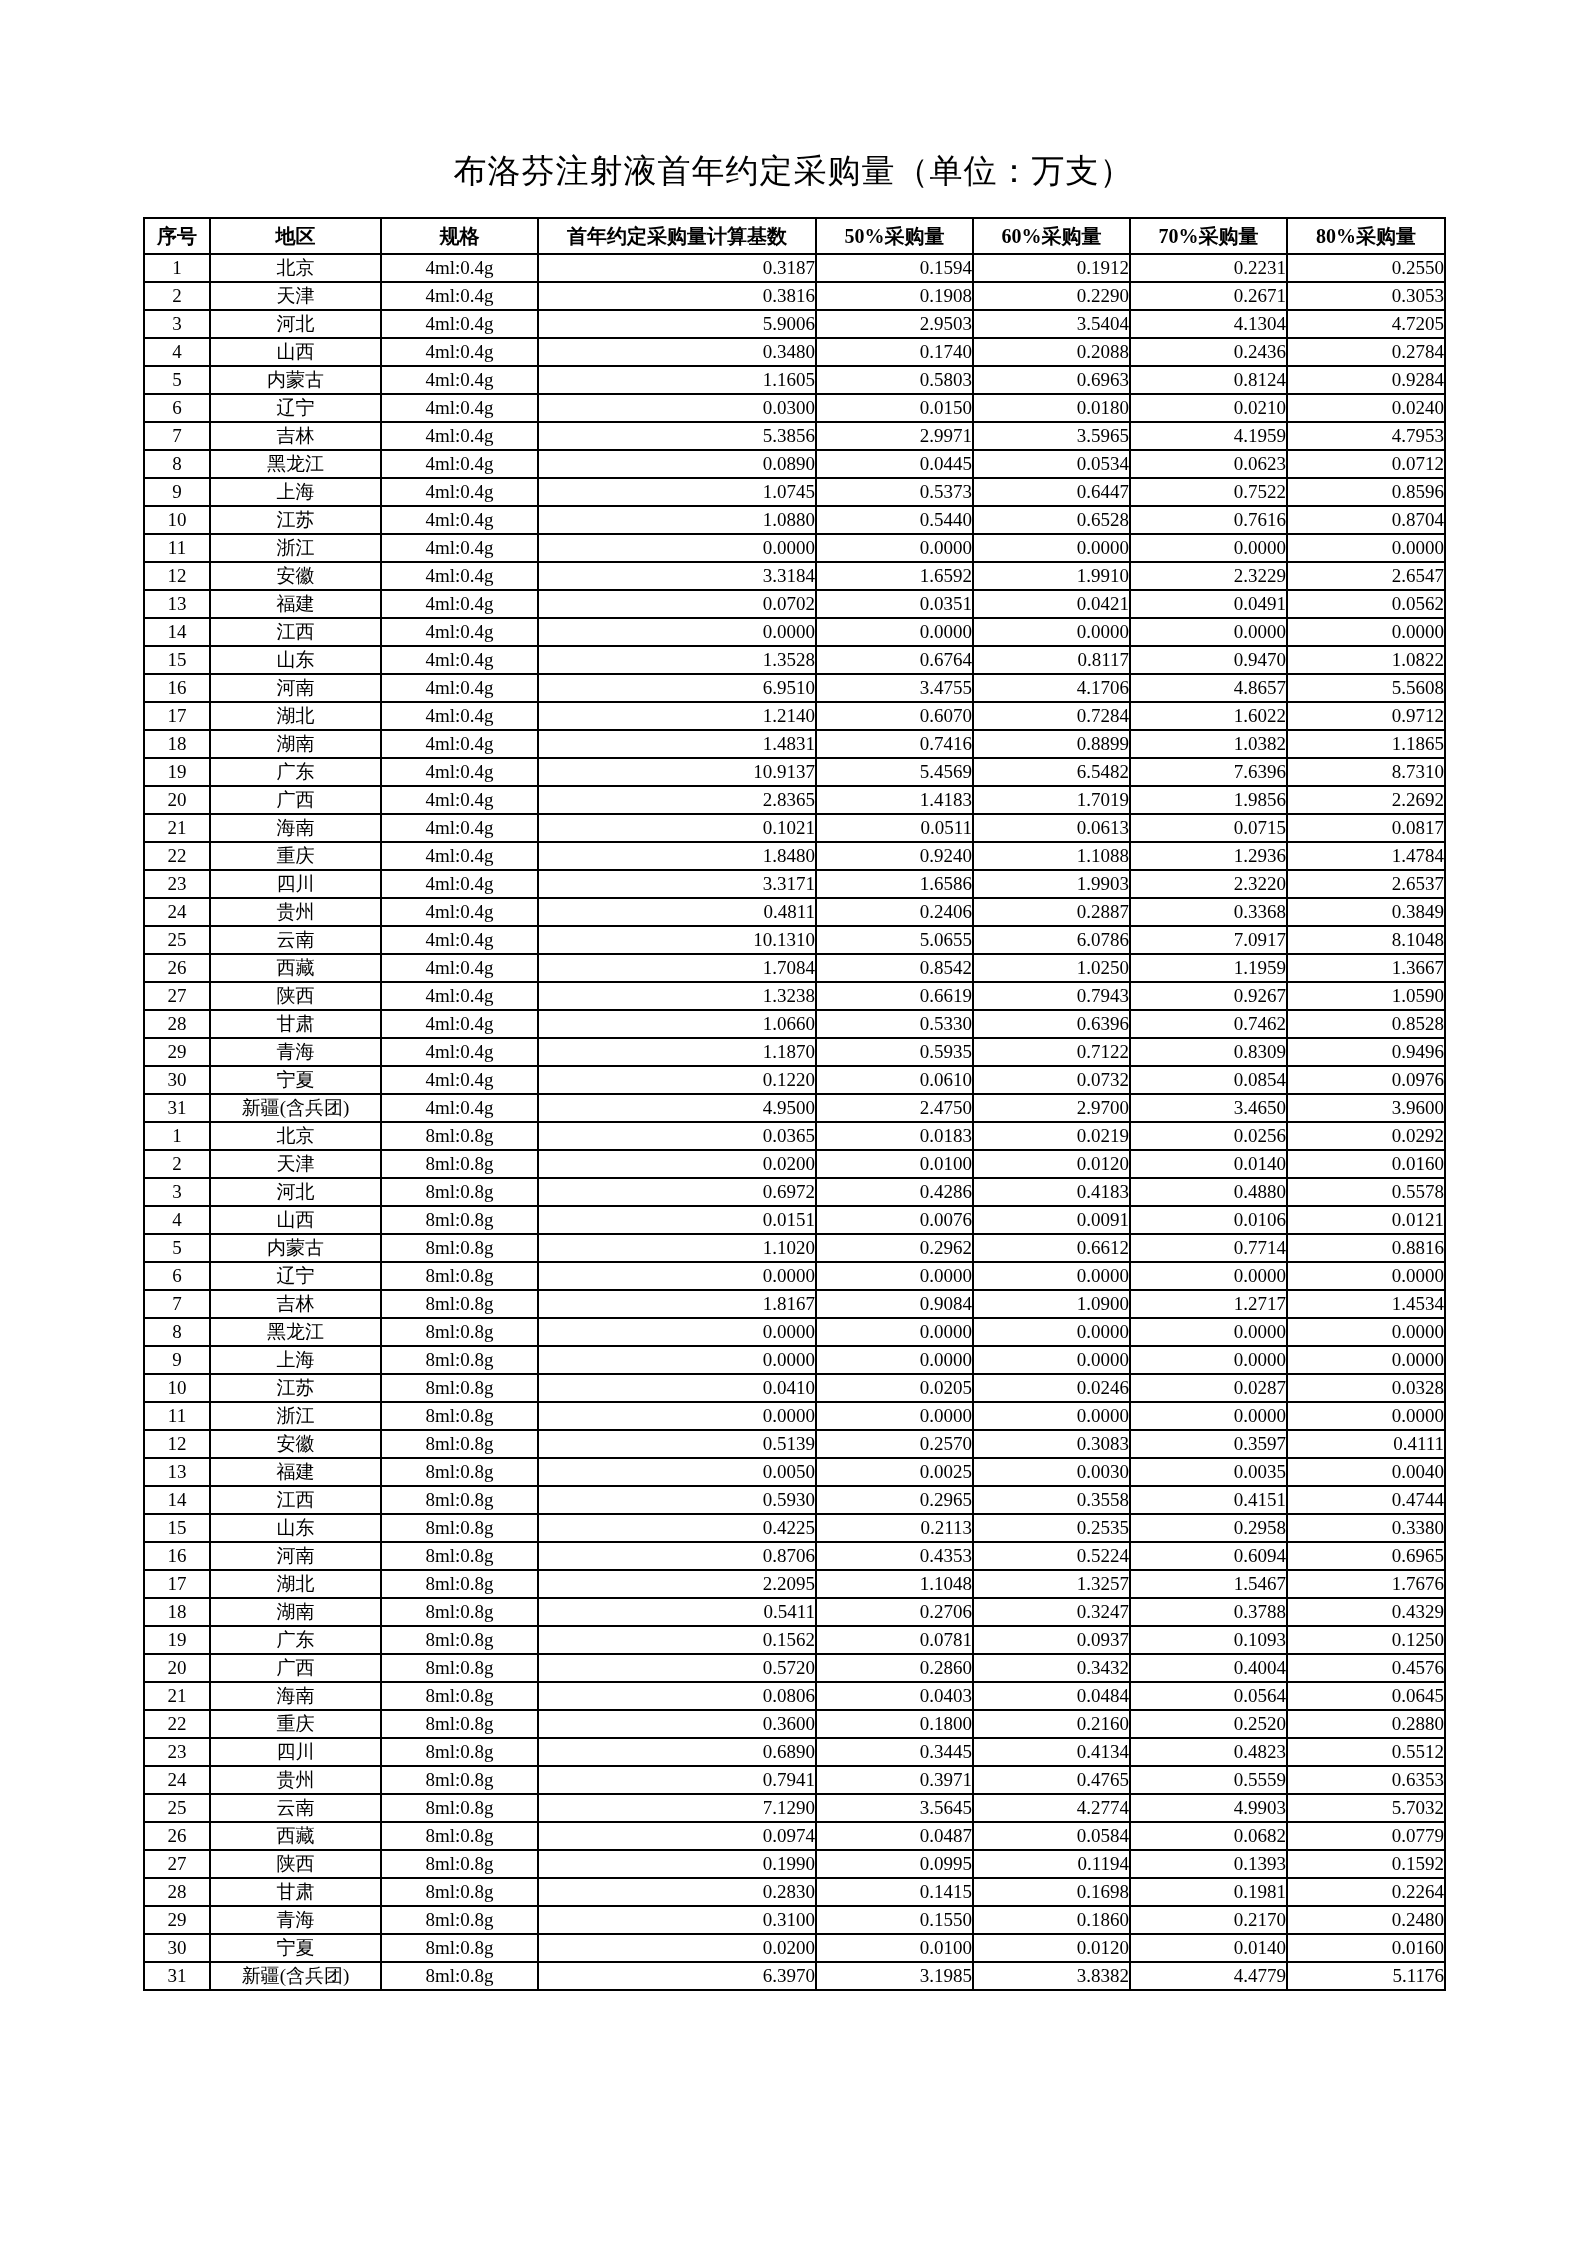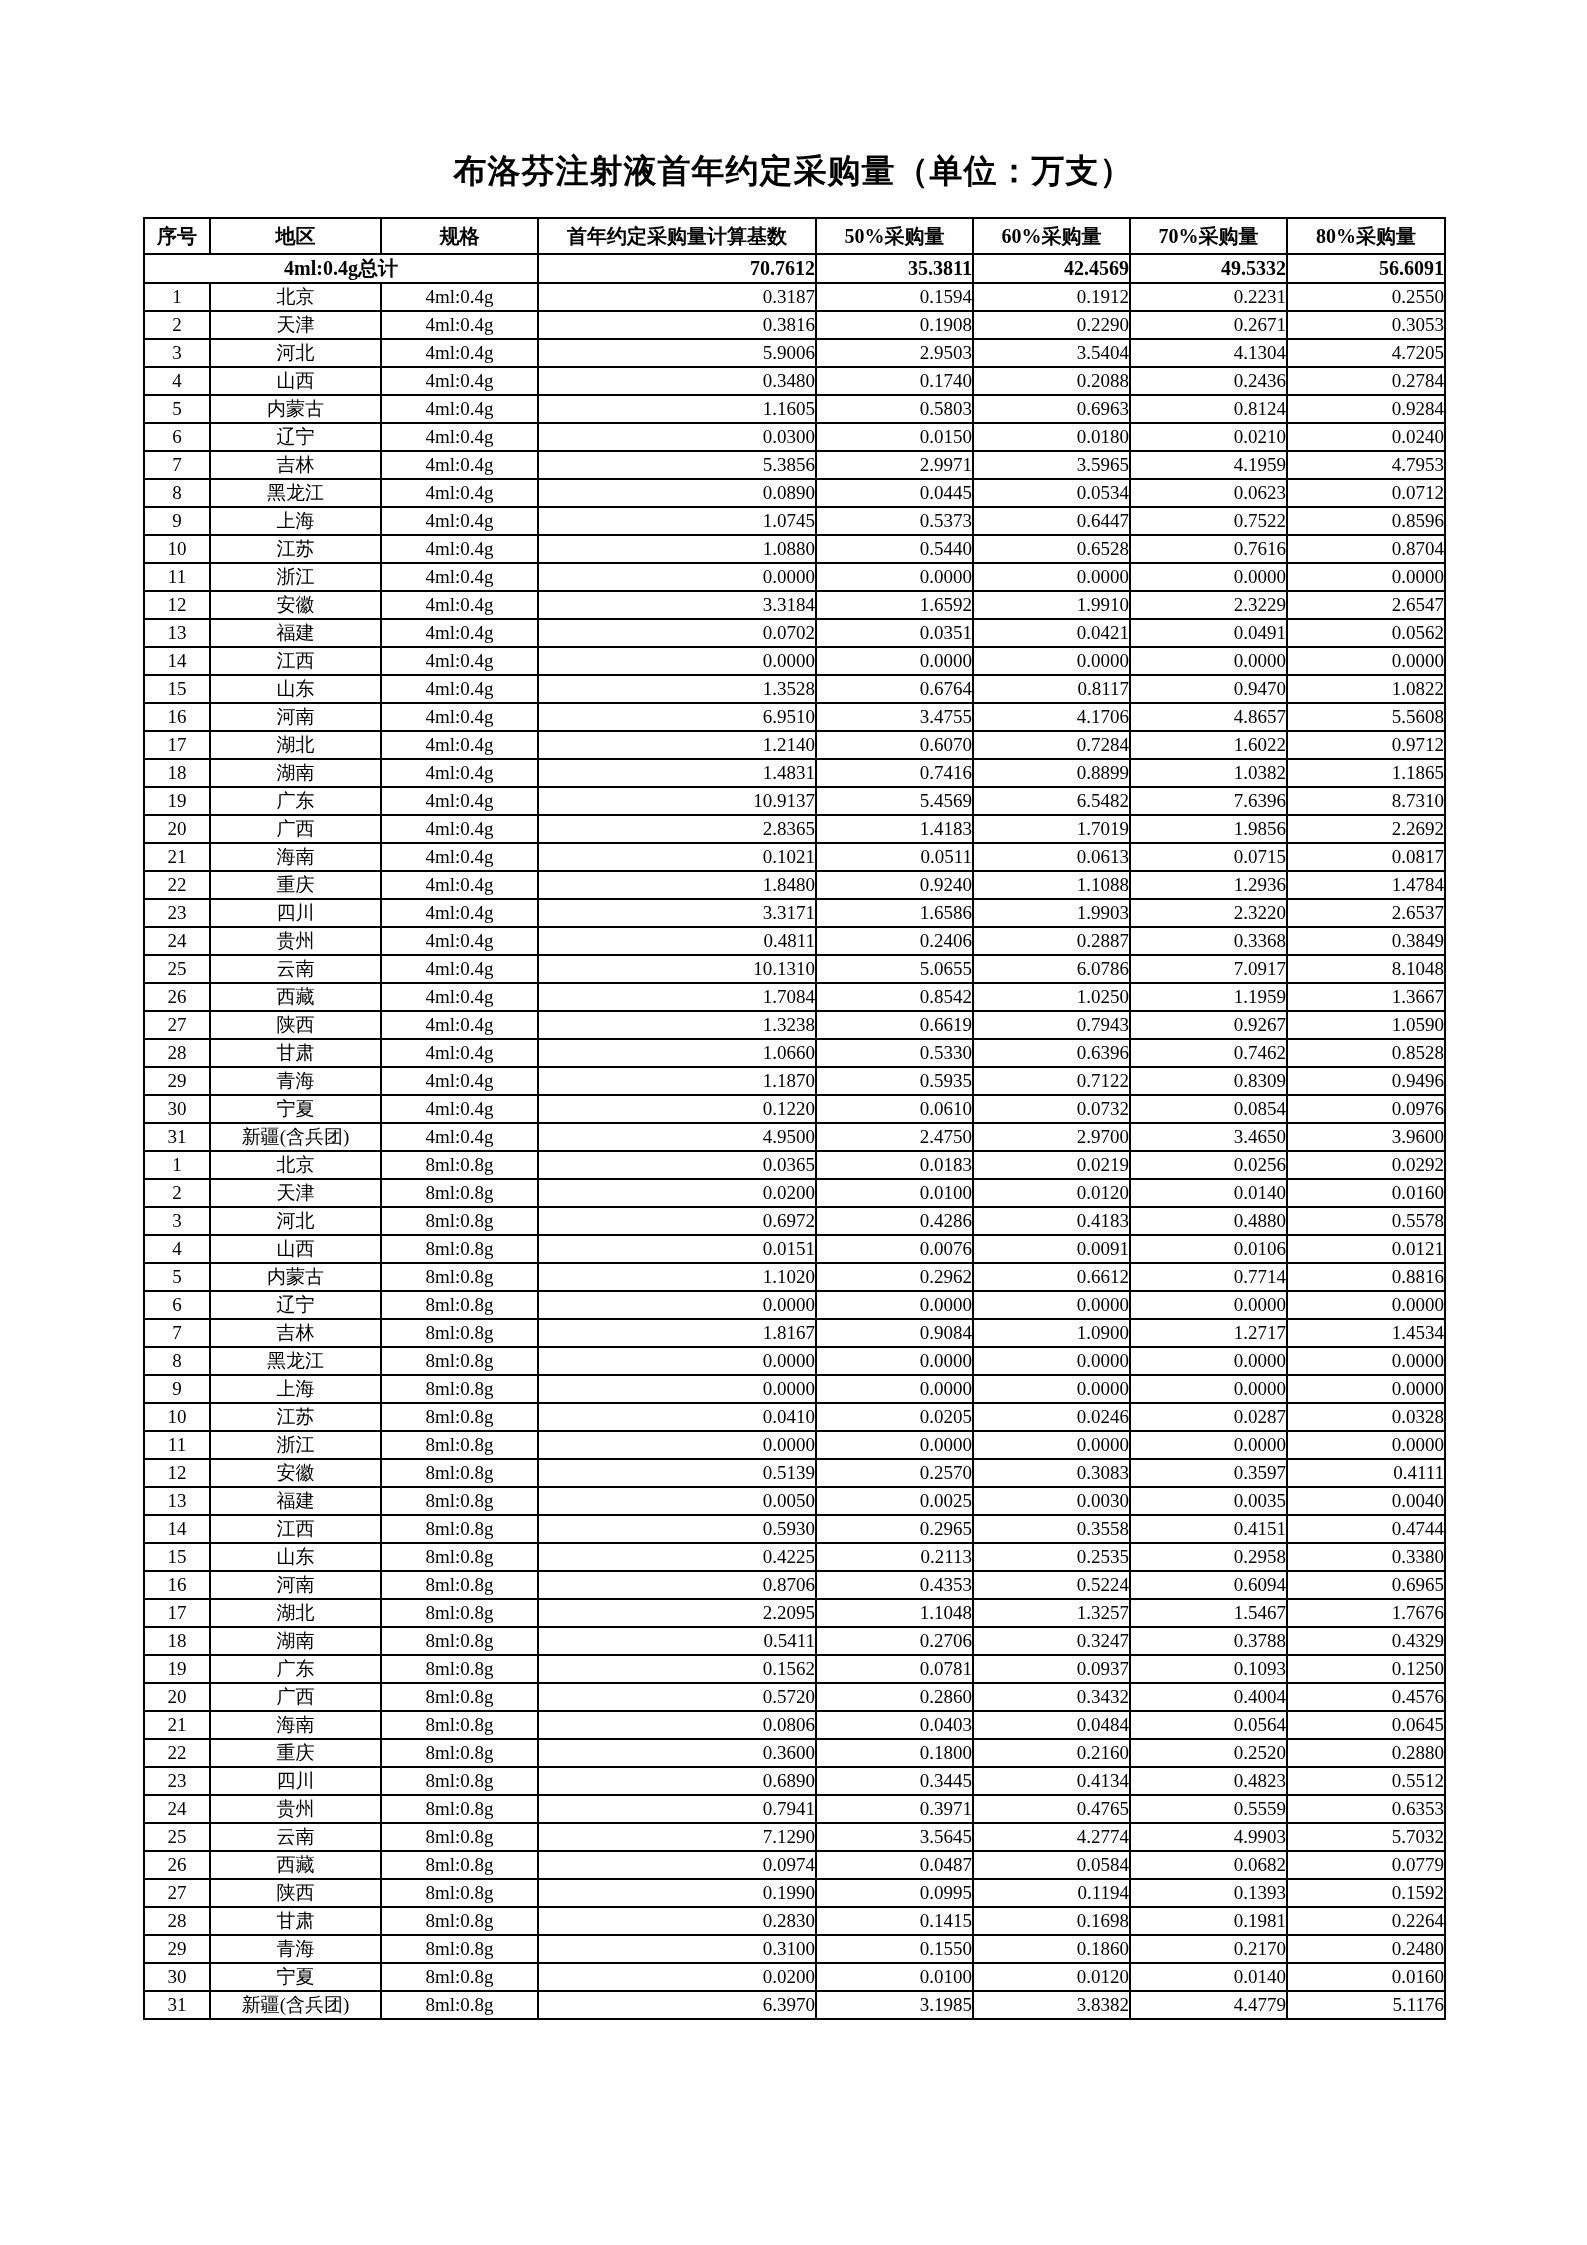--- a/index.html
+++ b/index.html
@@ -13,21 +13,21 @@
     overflow: hidden;
   }
   .title {
     position: absolute;
     top: 149px;
     left: 0;
     width: 100%;
     margin: 0;
     text-align: center;
     font-size: 33px;
-    font-weight: 700;
+    font-weight: 400;
     letter-spacing: 1px;
     white-space: nowrap;
   }
   table.procurement {
     position: absolute;
     top: 197px;
     left: 143px;
     border-collapse: collapse;
     table-layout: fixed;
     background: #ffffff;
@@ -84,28 +84,20 @@
           <th>地区</th>
           <th>规格</th>
           <th>首年约定采购量计算基数</th>
           <th>50%采购量</th>
           <th>60%采购量</th>
           <th>70%采购量</th>
           <th>80%采购量</th>
         </tr>
     </thead>
     <tbody id="table-body">
-        <tr class="total-row">
-          <td colspan="3" class="total-label">4ml:0.4g总计</td>
-          <td class="num">70.7612</td>
-          <td class="num">35.3811</td>
-          <td class="num">42.4569</td>
-          <td class="num">49.5332</td>
-          <td class="num">56.6091</td>
-        </tr>
         <tr>
           <td class="ctr">1</td>
           <td class="ctr">北京</td>
           <td class="ctr">4ml:0.4g</td>
           <td class="num">0.3187</td>
           <td class="num">0.1594</td>
           <td class="num">0.1912</td>
           <td class="num">0.2231</td>
           <td class="num">0.2550</td>
         </tr>

